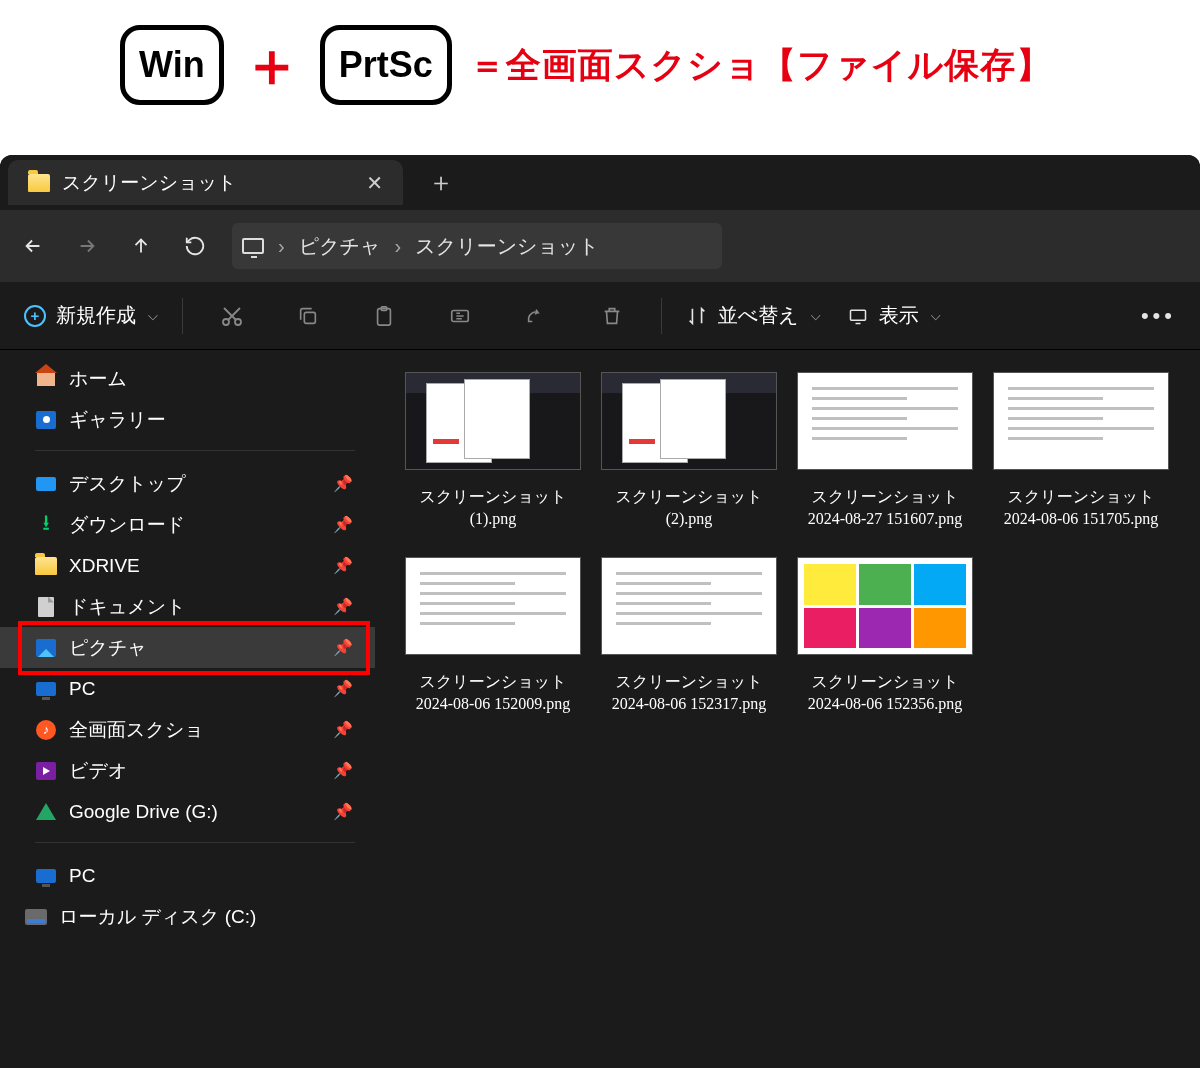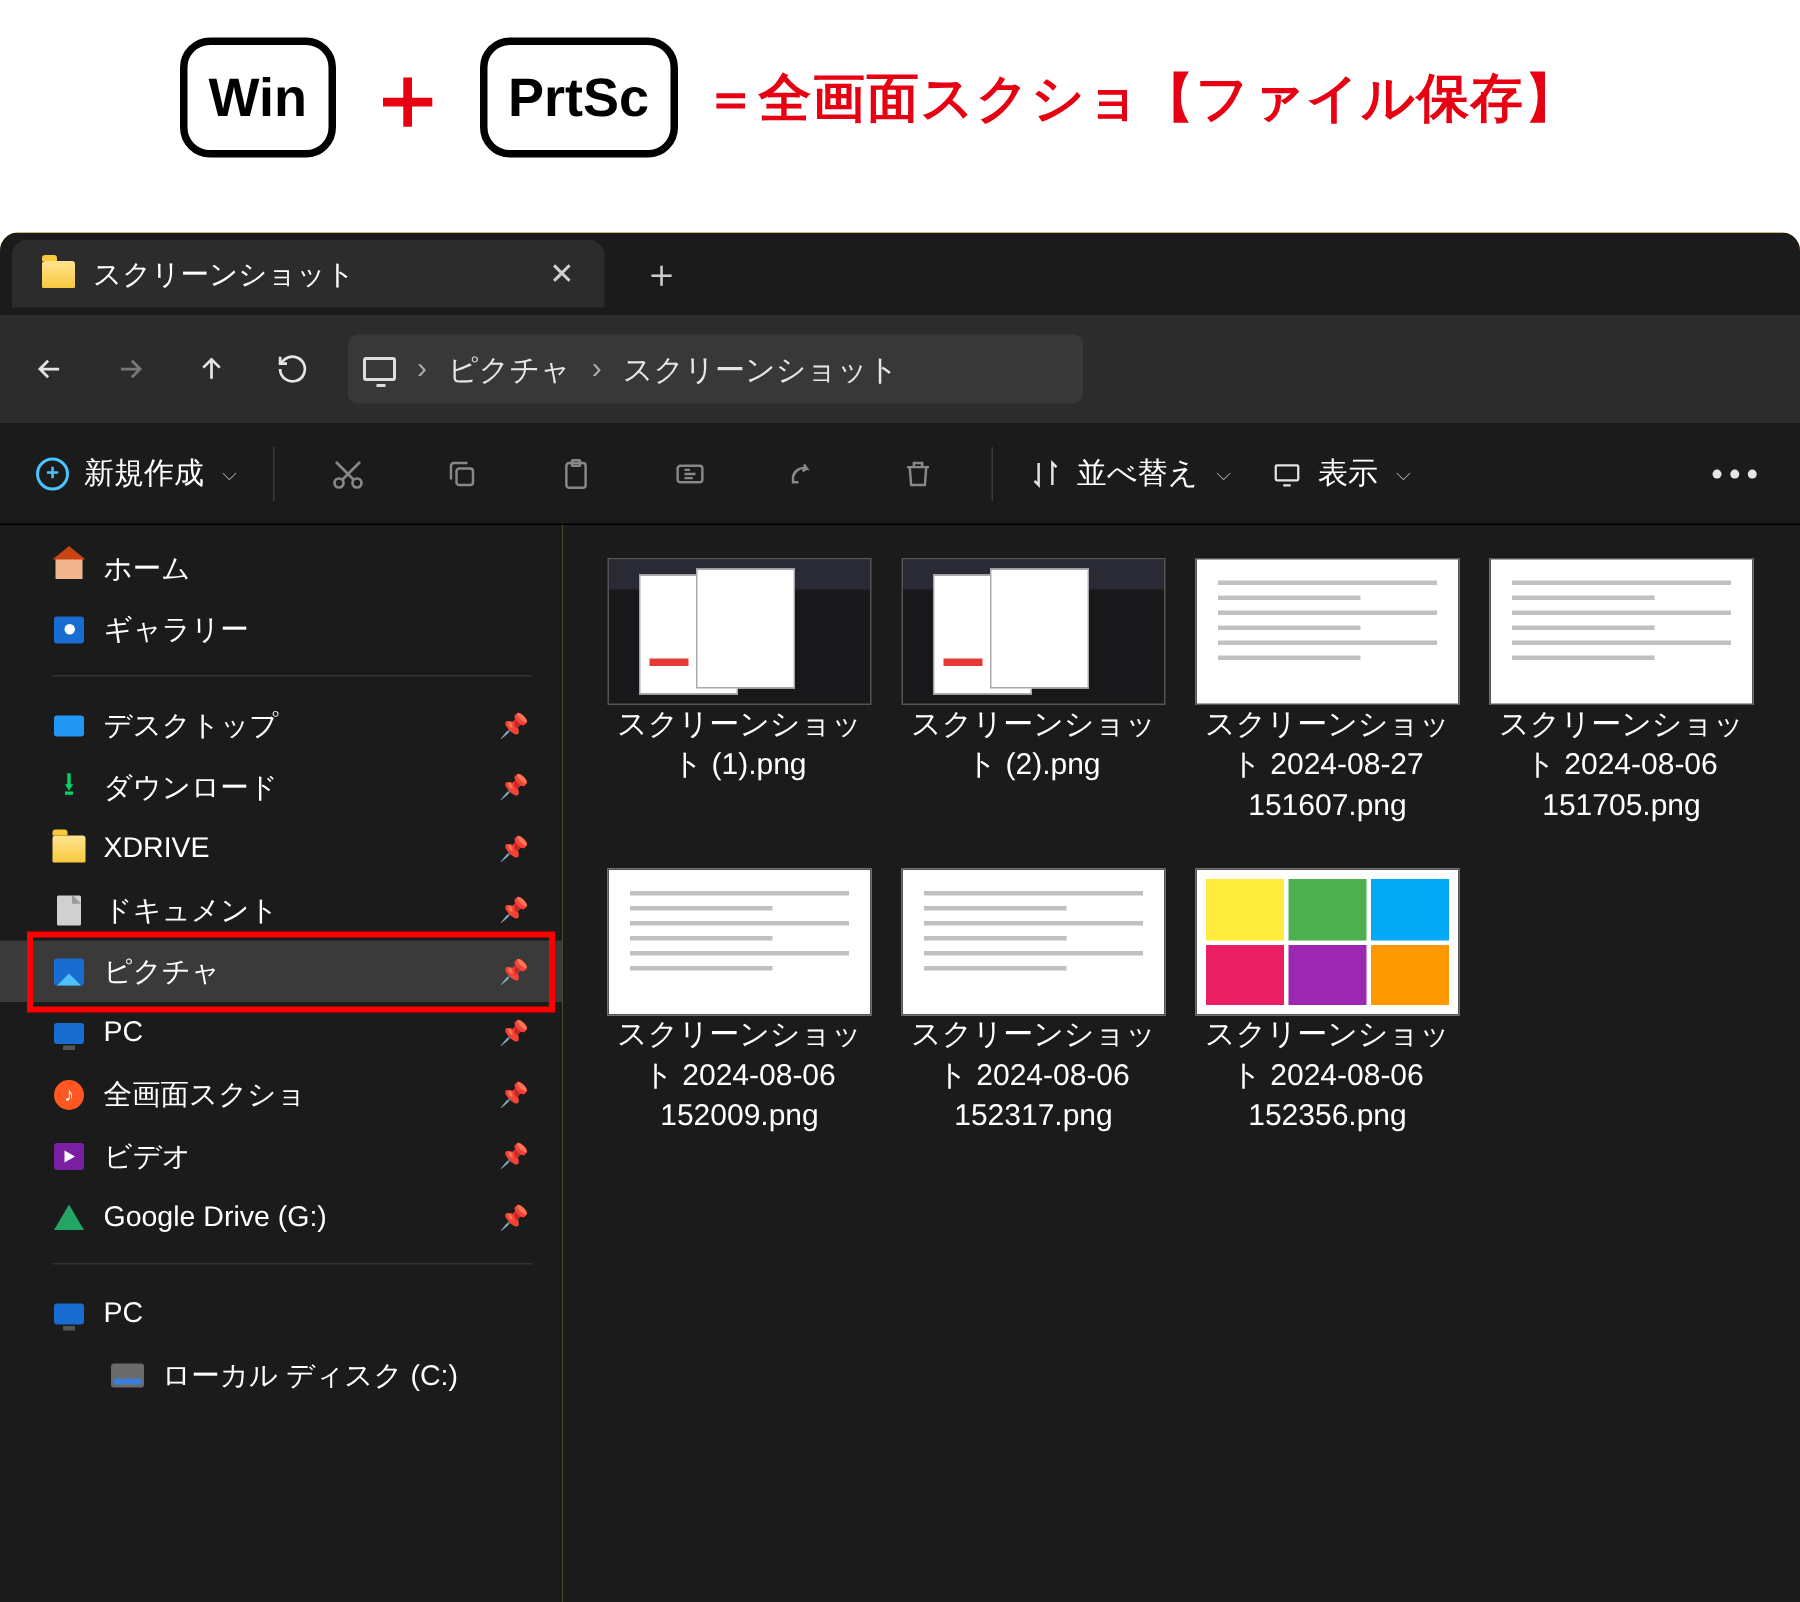--- a/index.html
+++ b/index.html
@@ -3,21 +3,21 @@
 <meta charset="utf-8">
 <style>
   * { margin:0; padding:0; box-sizing:border-box; font-family:"Yu Gothic UI","Segoe UI",sans-serif; -webkit-font-smoothing:antialiased; }
   body { background:#fff; width:1200px; height:1068px; overflow:hidden; }
 
   .top-banner { display:flex; align-items:center; padding:25px 0 0 120px; gap:18px; }
   .keycap { border:5px solid #000; border-radius:20px; padding:14px 14px; min-width:95px; text-align:center; font-size:36px; font-weight:700; color:#000; background:#fff; }
   .plus { font-size:60px; font-weight:900; color:#e60012; line-height:1; }
   .banner-text { font-size:35px; font-weight:700; color:#e60012; letter-spacing:1px; }
 
-  .explorer { position:absolute; top:155px; left:0; width:1200px; height:913px; background:#fde047; border-top-left-radius:12px; border-top-right-radius:12px; overflow:hidden; }
+  .explorer { position:absolute; top:155px; left:0; width:1200px; height:913px; background:#0f172a; border-top-left-radius:12px; border-top-right-radius:12px; overflow:hidden; }
 
   .title-tabs { height:55px; display:flex; align-items:center; background:#1b1b1b; padding-left:8px; }
   .tab { height:45px; display:flex; align-items:center; gap:12px; background:#2c2c2c; border-radius:10px 10px 0 0; padding:0 20px; width:395px; }
   .folder-ic { width:22px; height:18px; background:linear-gradient(180deg,#ffe490 0%,#f8c93e 100%); border-radius:2px 2px 1px 1px; position:relative; }
   .folder-ic:before { content:""; position:absolute; top:-4px; left:0; width:10px; height:4px; background:#f8c93e; border-radius:2px 2px 0 0; }
   .tab-title { color:#fff; font-size:19px; flex:1; }
   .tab-close { color:#d0d0d0; font-size:20px; }
   .tab-add { color:#ccc; font-size:26px; margin-left:25px; }
 
   .addr-row { height:72px; background:#2c2c2c; display:flex; align-items:center; padding:0 10px; gap:8px; }
@@ -36,21 +36,21 @@
   .tb-icon { width:70px; height:44px; display:flex; align-items:center; justify-content:center; color:#888; font-size:24px; }
   .tb-sep { width:1px; height:36px; background:#3a3a3a; margin:0 8px; }
   .tb-label { display:flex; align-items:center; gap:10px; color:#fff; font-size:20px; padding:6px 10px; }
   .tb-labico { color:#e5e5e5; font-size:22px; }
   .tb-dots { color:#e5e5e5; font-size:22px; letter-spacing:4px; }
 
   .body { position:absolute; top:195px; left:0; right:0; bottom:0; display:flex; }
   .sidebar { width:375px; background:#1b1b1b; overflow:hidden; padding-top:8px; }
   .sb-item { display:flex; align-items:center; height:41px; padding-left:35px; gap:12px; color:#fff; font-size:19px; position:relative; }
   .sb-item .pin { position:absolute; right:22px; color:#888; font-size:16px; }
-  .sb-item.sub { padding-left:74px; }
+  .sb-item.sub { padding-left:25px; }
   .sb-sep { height:1px; background:#333; margin:10px 20px 12px 35px; }
   .sb-item.highlight { background:#3a3a3a; }
   .sb-highlight-box { position:absolute; border:4px solid #ff0000; left:18px; width:352px; height:54px; pointer-events:none; }
 
   .sb-ic { width:22px; height:20px; flex-shrink:0; display:flex; align-items:center; justify-content:center; }
   .ic-home { position:relative; width:18px; height:14px; background:#f0b58c; }
   .ic-home:before { content:""; position:absolute; top:-8px; left:-2px; width:0; height:0; border-left:11px solid transparent; border-right:11px solid transparent; border-bottom:9px solid #c94412; }
   .ic-gallery { width:20px; height:18px; background:#1a6dd0; border-radius:2px; display:flex; align-items:center; justify-content:center; }
   .ic-gallery:after { content:""; width:7px; height:7px; background:#fff; border-radius:50%; }
   .ic-desk { width:20px; height:14px; background:#2196f3; border-radius:2px; }
@@ -77,21 +77,21 @@
   .thumb .paper { position:absolute; top:10px; left:20px; width:66px; height:80px; background:#fff; border:1px solid #aaa; }
   .thumb .paper.p2 { left:58px; top:6px; }
   .thumb .paper .redline { position:absolute; bottom:18px; left:6px; width:26px; height:5px; background:#e53935; }
   .thumb .doclines { position:absolute; top:14px; left:14px; right:14px; }
   .thumb .doclines span { display:block; height:3px; background:#c0c0c0; margin-bottom:7px; }
   .thumb .doclines span.sh { width:65%; }
   .thumb .colorful { position:absolute; inset:6px; display:grid; grid-template-columns:1fr 1fr 1fr; gap:3px; }
   .thumb .colorful div:nth-child(1){background:#ffeb3b;} .thumb .colorful div:nth-child(2){background:#4caf50;}
   .thumb .colorful div:nth-child(3){background:#03a9f4;} .thumb .colorful div:nth-child(4){background:#e91e63;}
   .thumb .colorful div:nth-child(5){background:#9c27b0;} .thumb .colorful div:nth-child(6){background:#ff9800;}
-  .fname { color:#fff; font-size:20px; text-align:center; margin-top:0; line-height:1.35; }
+  .fname { color:#fff; font-size:16px; text-align:center; margin-top:16px; line-height:1.35;font-family:Liberation Serif, serif; }
 
   svg { display:block; }
 </style>
 </head>
 <body>
 
 <div class="top-banner">
   <div class="keycap">Win</div>
   <div class="plus">＋</div>
   <div class="keycap">PrtSc</div>

